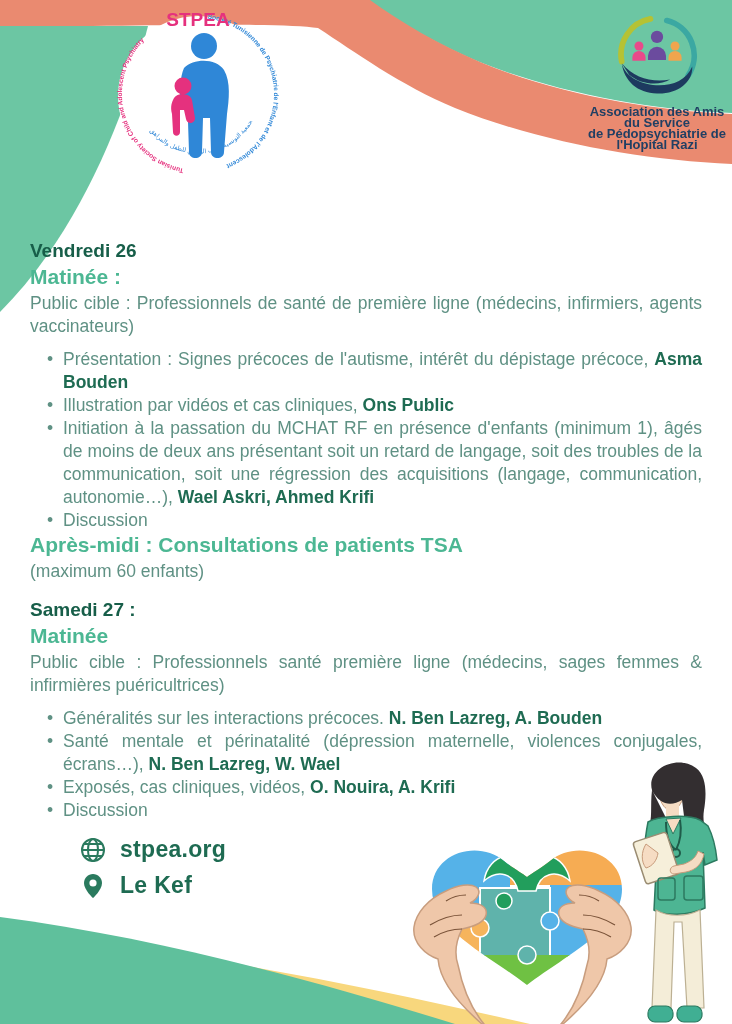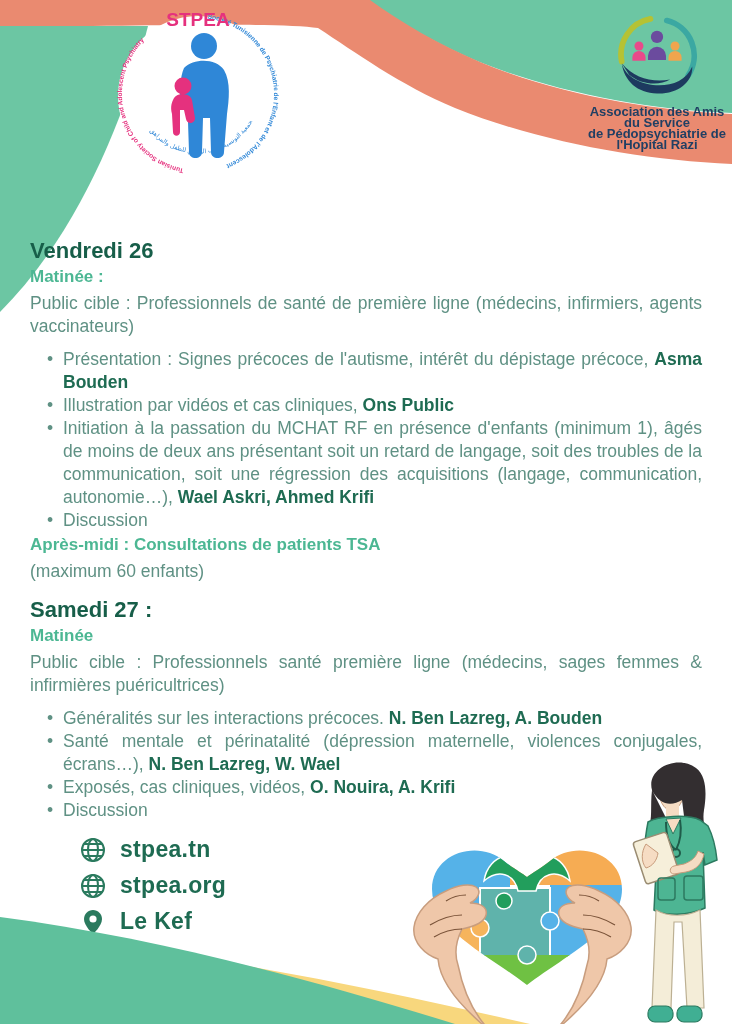--- a/index.html
+++ b/index.html
@@ -20,22 +20,22 @@
   .assoc-logo .assoc-lines{font-size:13px;font-weight:700;color:#203F63;line-height:11px;margin-top:10px;}
   
   .programme-pill{
     left:196px;top:170px;width:350px;height:62px;border-radius:32px;
     background:#EA8A70;display:flex;align-items:center;justify-content:center;
   }
   .programme-pill span{color:#ffffff;font-size:29px;font-weight:700;letter-spacing:.5px;}
 
   
   .content{left:30px;top:238px;width:672px;color:#5F9184;font-size:17.5px;line-height:23px;}
-  .content h2{margin:0;font-size:22px;line-height:26px;font-weight:700;color:#175E49;}
-  .content h3{margin:0;font-size:17px;line-height:26px;font-weight:700;color:#4CB793;}
+  .content h2{margin:0;font-size:19px;line-height:26px;font-weight:700;color:#175E49;}
+  .content h3{margin:0;font-size:21px;line-height:26px;font-weight:700;color:#4CB793;}
   .content p{margin:2px 0 0 0;text-align:justify;}
   .content ul{margin:10px 0 0 17px;padding:0;list-style:none;}
   .content li{position:relative;padding-left:16px;text-align:justify;margin:0;}
   .content li::before{content:"\2022";position:absolute;left:0;top:0;color:#5F9184;}
   .content strong{color:#1E6B52;font-weight:700;}
   .sec2{margin-top:14px;}
   .afternoon{margin-top:2px;}
 
   
   .footer{left:80px;top:836px;}
@@ -137,32 +137,20 @@
     <div class="row">
       <svg class="ic" viewBox="0 0 26 26">
         <g fill="none" stroke="#2A7A5E" stroke-width="2">
           <circle cx="13" cy="13" r="11"></circle>
           <ellipse cx="13" cy="13" rx="5" ry="11"></ellipse>
           <line x1="2" y1="13" x2="24" y2="13"></line>
           <line x1="3.5" y1="7" x2="22.5" y2="7"></line>
           <line x1="3.5" y1="19" x2="22.5" y2="19"></line>
         </g>
       </svg>
-      <span class="lbl">stpea.tn</span>
-    </div>
-    <div class="row">
-      <svg class="ic" viewBox="0 0 26 26">
-        <g fill="none" stroke="#2A7A5E" stroke-width="2">
-          <circle cx="13" cy="13" r="11"></circle>
-          <ellipse cx="13" cy="13" rx="5" ry="11"></ellipse>
-          <line x1="2" y1="13" x2="24" y2="13"></line>
-          <line x1="3.5" y1="7" x2="22.5" y2="7"></line>
-          <line x1="3.5" y1="19" x2="22.5" y2="19"></line>
-        </g>
-      </svg>
       <span class="lbl">stpea.org</span>
     </div>
     <div class="row">
       <svg class="ic" viewBox="0 0 26 26">
         <path fill="#2A7A5E" d="M13,1 C8,1 4,5 4,10 C4,17 13,25 13,25 C13,25 22,17 22,10 C22,5 18,1 13,1 Z"></path>
         <circle cx="13" cy="10" r="3.6" fill="#ffffff"></circle>
       </svg>
       <span class="lbl">Le Kef</span>
     </div>
   </div>

